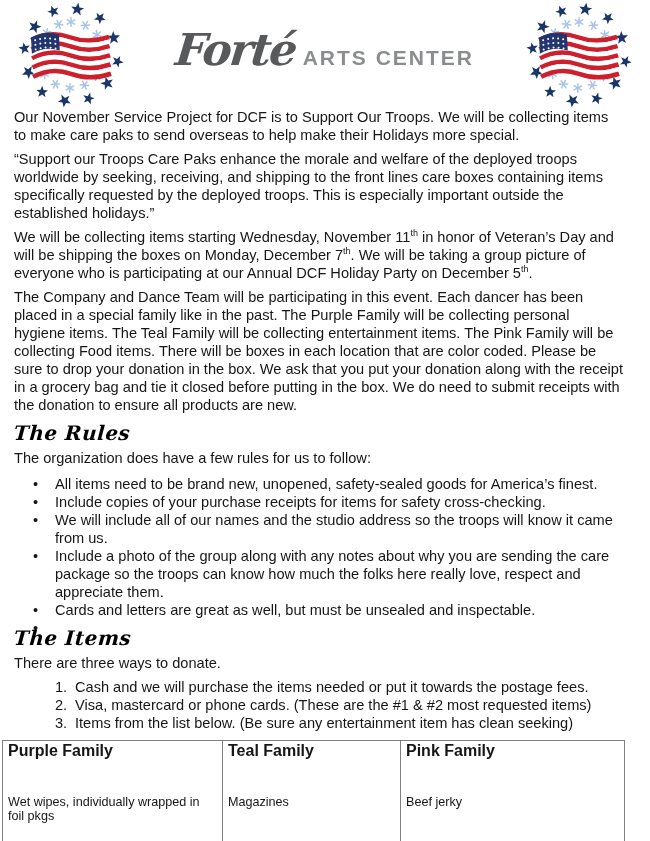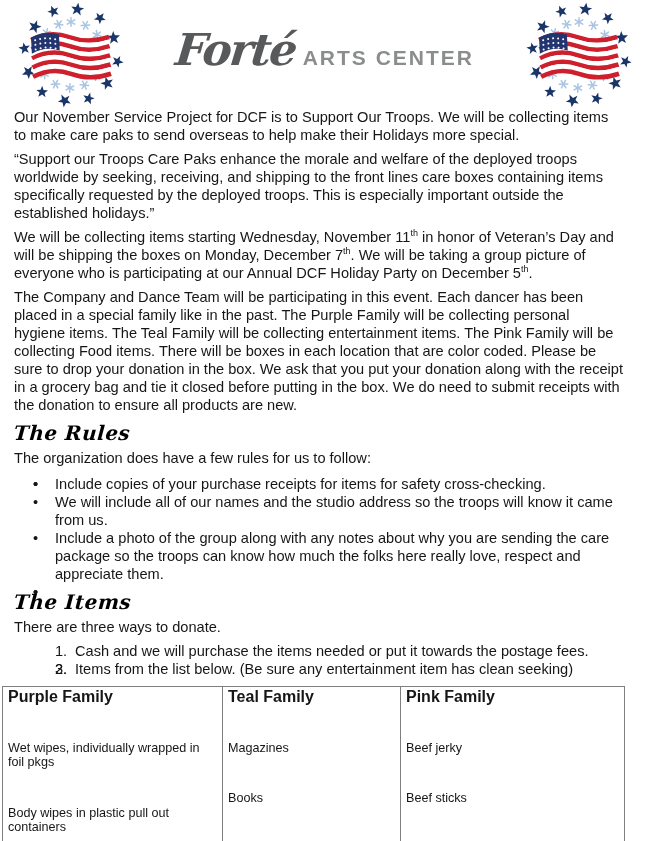--- a/index.html
+++ b/index.html
@@ -139,35 +139,35 @@
 
     <p><span>We will be collecting items starting Wednesday, November 11</span><sup>th</sup><span> in honor of Veteran’s Day and will be shipping the boxes on Monday, December 7</span><sup>th</sup><span>.  We will be taking a group picture of everyone who is participating at our Annual DCF Holiday Party on December 5</span><sup>th</sup><span>.</span></p>
 
     <p>The Company and Dance Team will be participating in this event. Each dancer has been placed in a special family like in the past. The Purple Family will be collecting personal hygiene items. The Teal Family will be collecting entertainment items. The Pink Family will be collecting Food items. There will be boxes in each location that are color coded. Please be sure to drop your donation in the box. We ask that you put your donation along with the receipt in a grocery bag and tie it closed before putting in the box. We do need to submit receipts with the donation to ensure all products are new.</p>
 
     <div class="script-head">The Rules</div>
 
     <p>The organization does have a few rules for us to follow:</p>
 
     <ul class="rules-list">
-      <li><span class="bullet">•</span></li>
+      <li><span class="bullet">•</span><span>All items need to be brand new, unopened, safety-sealed goods for America’s finest.</span></li>
       <li><span class="bullet">•</span><span>Include copies of your purchase receipts for items for safety cross-checking.</span></li>
       <li><span class="bullet">•</span><span>We will include all of our names and the studio address so the troops will know it came from us.</span></li>
       <li><span class="bullet">•</span><span>Include a photo of the group along with any notes about why you are sending the care package so the troops can know how much the folks here really love, respect and appreciate them.</span></li>
-      <li><span class="bullet">•</span></li>
+      <li><span class="bullet">•</span><span>Cards and letters are great as well, but must be unsealed and inspectable.</span></li>
       <li><span class="bullet">•</span></li>
     </ul>
 
     <div class="script-head">The Items</div>
 
     <p>There are three ways to donate.</p>
 
     <ol class="donate-list">
       <li><span class="num">1.</span><span>Cash and we will purchase the items needed or put it towards the postage fees.</span></li>
-      <li><span class="num">2.</span></li>
+      <li><span class="num">2.</span><span>Visa, mastercard or phone cards. (These are the #1 &amp; #2 most requested items)</span></li>
       <li><span class="num">3.</span><span>Items from the list below. (Be sure any entertainment item has clean seeking)</span></li>
     </ol>
   </div>
 
   <div class="tbl-wrap">
     <table class="donation">
       <tbody>
           <tr>
         <td style="width:210px;">
           <div class="col-header">Purple Family</div>

